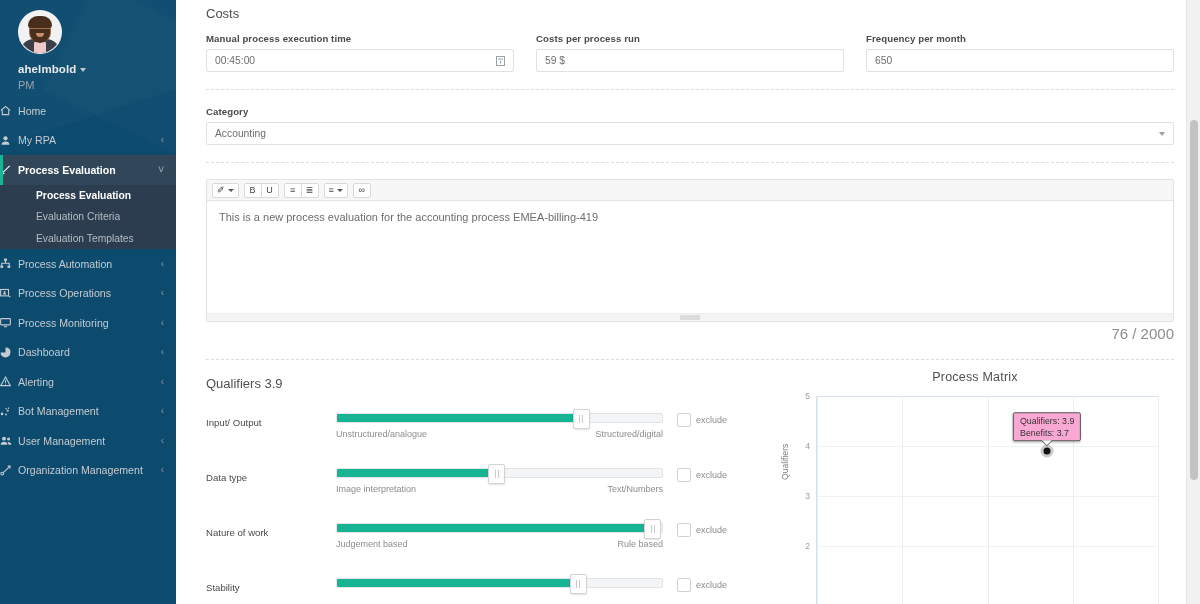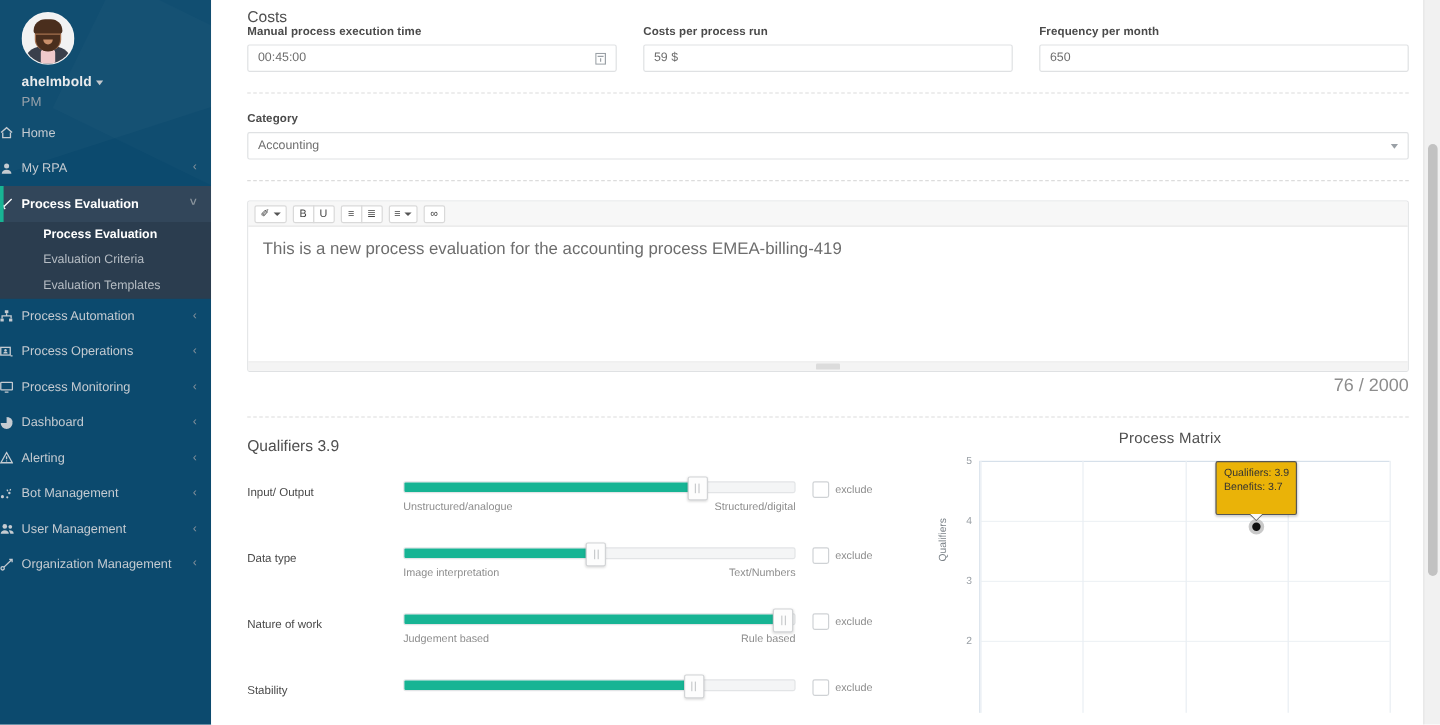--- a/index.html
+++ b/index.html
@@ -137,21 +137,21 @@
   .section-title {
     font-size: 13px; color: #4f4f4f; padding-top: 6px;
   }
   .dotted-sep {
     border-top: 1px dashed #dcdcdc; margin: 17px 0 0 0;
   }
   .field-label {
     font-size: 9.6px; font-weight: bold; color: #4a4a4a;
     margin-bottom: 5px; letter-spacing: .1px;
   }
-  .row3 { display: flex; gap: 22px; margin-top: 0; }
+  .row3 { display: flex; gap: 22px; margin-top: 12px; }
   .col { flex: 1; }
   .input {
     height: 23px; border: 1px solid #dfe1e3; border-radius: 2px;
     background: #fff; display: flex; align-items: center;
     padding: 0 8px; font-size: 10.3px; color: #6d6d6d;
     position: relative;
   }
   .input .val { flex: 1; }
   .input .trail {
     color: #9aa0a6; font-size: 10px; display:flex; align-items:center;
@@ -180,21 +180,21 @@
   .tb-btn:first-child { border-radius: 2px 0 0 2px; }
   .tb-btn:last-child { border-radius: 0 2px 2px 0; }
   .tb-btn.single { border-radius: 2px; }
   .tb-caret {
     border-left: 3px solid transparent;
     border-right: 3px solid transparent;
     border-top: 3.5px solid #555; margin-left: 3px;
   }
   .editor-body {
     height: 112px; padding: 10px 12px;
-    font-size: 14px; color: #6d6d6d; background: #fff;
+    font-size: 11px; color: #6d6d6d; background: #fff;
   }
   .editor-foot {
     height: 8px; background: #f4f4f4; border-top: 1px solid #eee;
     position: relative;
   }
   .grip {
     position: absolute; left: 50%; transform: translateX(-50%);
     top: 1px; width: 20px; height: 5px; background: #dcdcdc; border-radius: 1px;
   }
   .counter {
@@ -271,22 +271,22 @@
   .gl-v { position: absolute; top: 0; bottom: 0; width: 1px; background: #e9eef3; }
   .gl-h { position: absolute; left: 0; right: 0; height: 1px; background: #eef2f5; }
   .gl-h.strong { background: #d6e0ea; }
   .datapoint {
     position: absolute; width: 13px; height: 13px; border-radius: 50%;
     background: #111; border: 3px solid #c9c9c9;
     transform: translate(-50%,-50%);
   }
   .tooltip {
     position: absolute; transform: translate(-50%, -100%);
-    background: #eab308; border: 1px solid #565656; border-radius: 2px;
-    padding: 3px 6px 16px 6px; font-size: 8.8px; color: #333;
+    background: #f9a8d4; border: 1px solid #565656; border-radius: 2px;
+    padding: 3px 6px 0 6px; font-size: 8.8px; color: #333;
     line-height: 1.35; white-space: nowrap;
     box-shadow: 0 1px 2px rgba(0,0,0,.18);
   }
   .tooltip::after, .tooltip::before {
     content: ""; position: absolute; left: 50%; transform: translateX(-50%);
     width: 0; height: 0;
   }
   .tooltip::before {
     bottom: -6px; border-left: 6px solid transparent;
     border-right: 6px solid transparent; border-top: 6px solid #565656;

